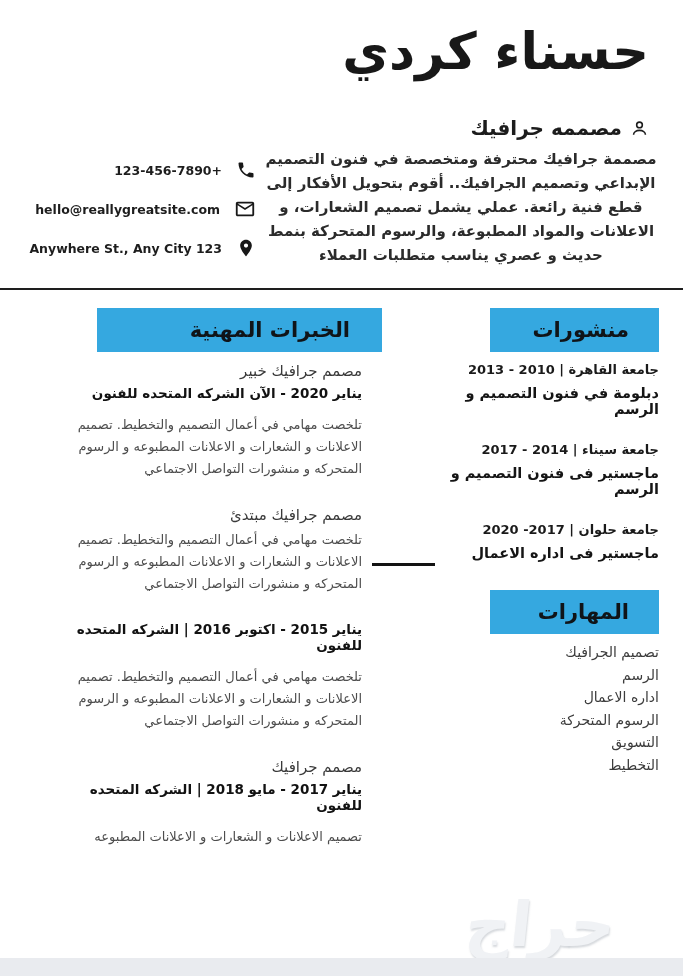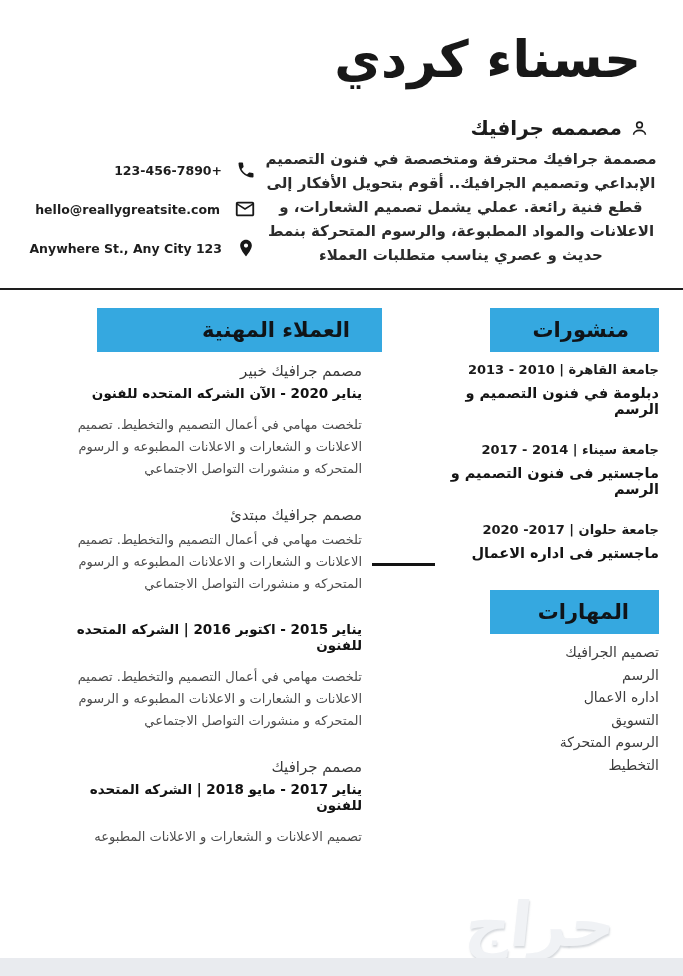--- a/index.html
+++ b/index.html
@@ -10,21 +10,21 @@
     background: #ffffff;
     overflow: hidden;
     font-family: "DejaVu Sans", sans-serif;
     color: #1f1f1f;
   }
 
   
   .name {
     position: absolute;
     top: 22px; right: 34px;
-    margin: 8px;
+    margin: 0;
     direction: rtl;
     font-size: 51px;
     font-weight: 700;
     letter-spacing: 0;
     color: #181818;
   }
   .subtitle {
     position: absolute;
     top: 116px; right: 34px;
     direction: rtl;
@@ -240,21 +240,21 @@
         </svg>
       </span>
     </div>
   </div>
 
   <p class="profile">مصممة جرافيك محترفة ومتخصصة في فنون التصميم الإبداعي وتصميم الجرافيك.. أقوم بتحويل الأفكار إلى قطع فنية رائعة. عملي يشمل تصميم الشعارات، و الاعلانات والمواد المطبوعة، والرسوم المتحركة بنمط حديث و عصري يناسب متطلبات العملاء</p>
 
   <div class="divider"></div>
 
   <div class="blue-box exp-header">
-    <span>العملاء المهنية</span>
+    <span>الخبرات المهنية</span>
   </div>
   <div class="blue-box edu-header">
     <span>منشورات</span>
   </div>
   <div class="blue-box skl-header">
     <span>المهارات</span>
   </div>
 
   <div class="exp-col">
     <div class="exp-item">
@@ -290,22 +290,22 @@
     <div class="edu-item">
       <div class="edu-meta">جامعة حلوان  |  2017- 2020</div>
       <div class="edu-degree">ماجستير فى اداره الاعمال</div>
     </div>
   </div>
 
   <ul class="skills">
     <li>تصميم الجرافيك</li>
     <li>الرسم</li>
     <li>اداره الاعمال</li>
+    <li>الرسوم المتحركة</li>
     <li>التسويق</li>
-    <li>الرسوم المتحركة</li>
     <li>التخطيط</li>
   </ul>
 
   <div class="dash"></div>
 
   <div class="watermark">حراج</div>
 
   <div class="bottom-strip"></div>
 
 </div>

